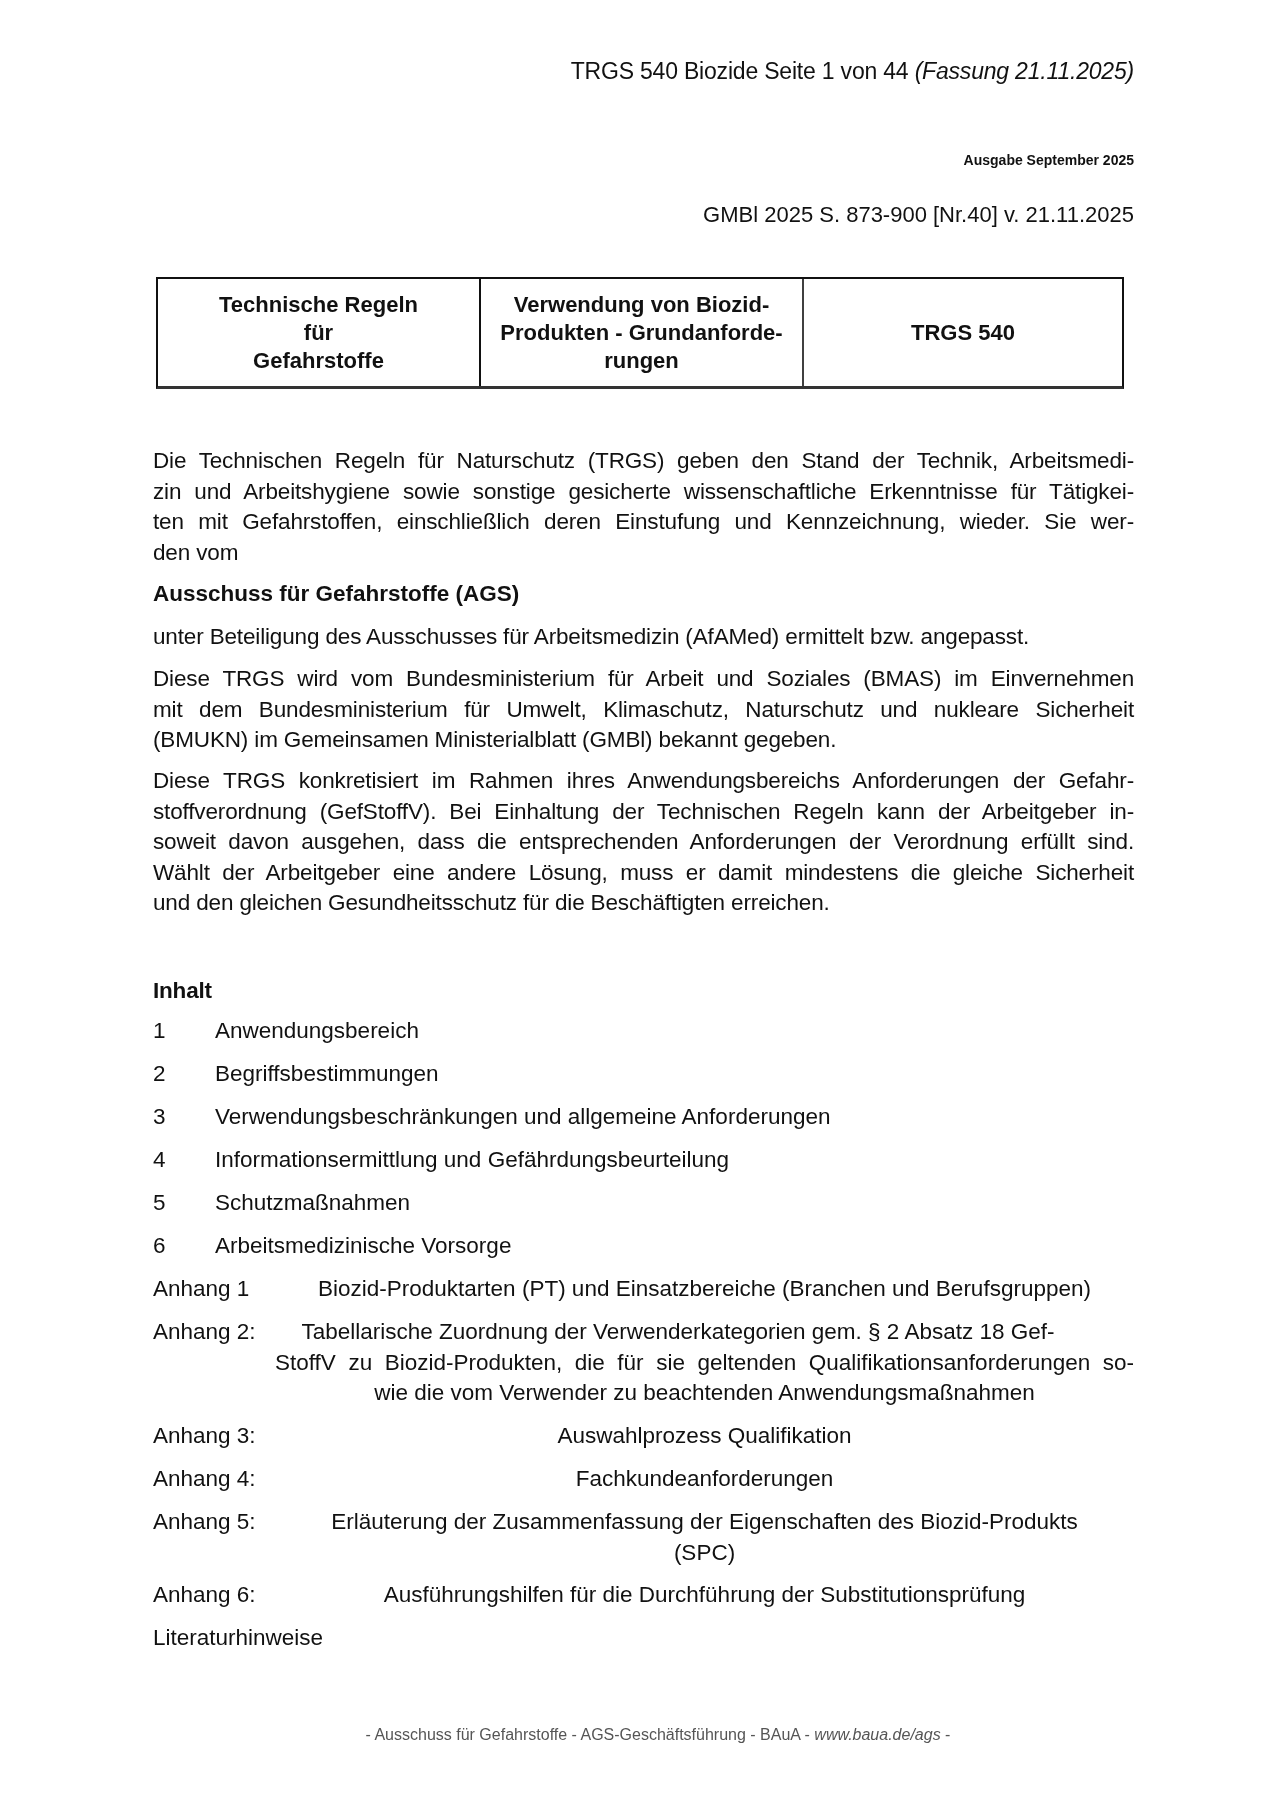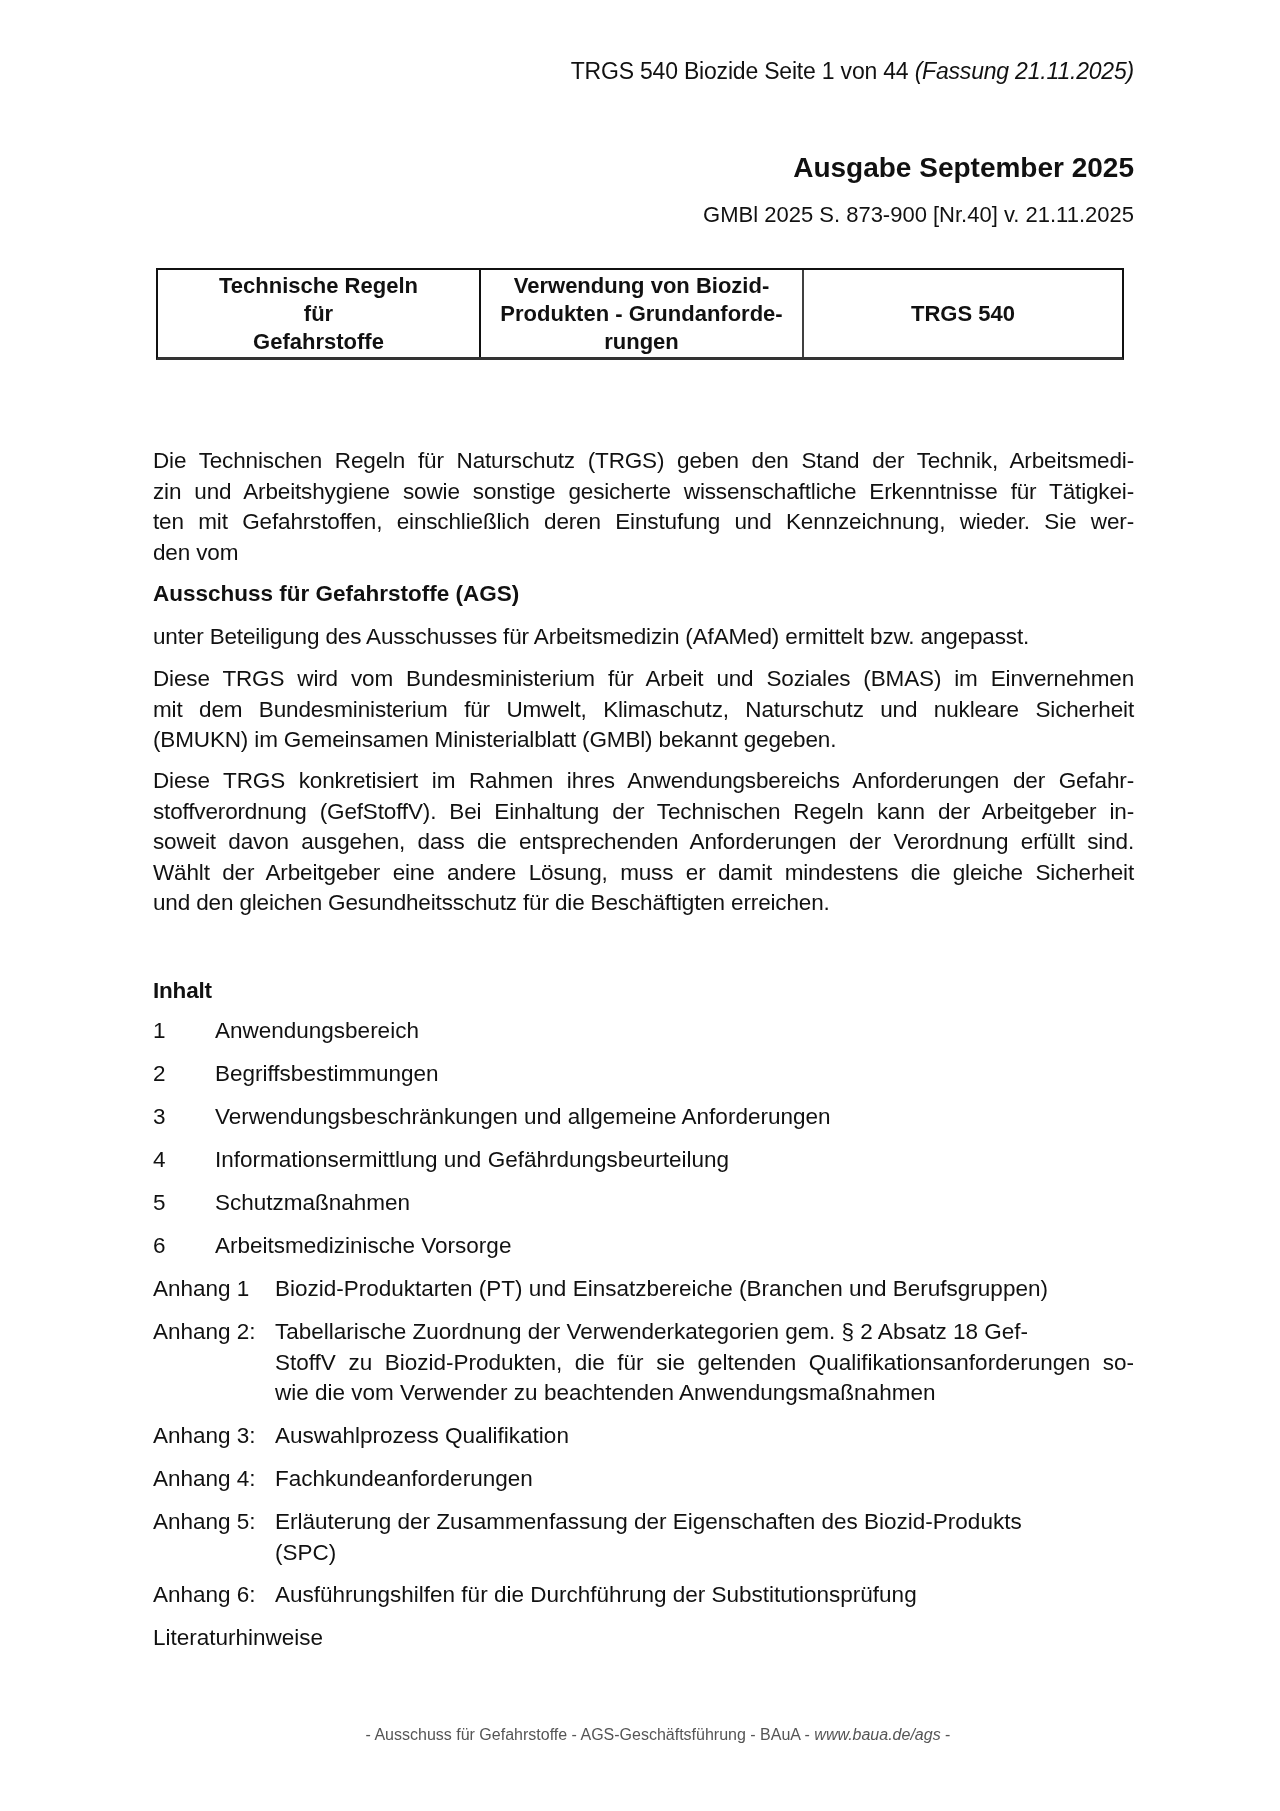--- a/index.html
+++ b/index.html
@@ -28,37 +28,37 @@
       top: 58px;
       font-size: 23px;
       letter-spacing: -0.2px;
       white-space: nowrap;
     }
     .running-head .version { font-style: italic; }
     .edition {
       position: absolute;
       right: 146px;
       top: 152px;
-      font-size: 28px;
+      font-size: 14px;
       font-weight: bold;
       white-space: nowrap;
     }
     .gmbl {
       position: absolute;
       right: 146px;
       top: 202px;
       font-size: 22px;
       white-space: nowrap;
     }
     .title-table {
       position: absolute;
       left: 156px;
-      top: 268px;
+      top: 277px;
       width: 968px;
-      height: 92px;
+      height: 112px;
       border: 2px solid #111;
       border-bottom: 3px solid #333;
       box-sizing: border-box;
       display: flex;
     }
     .title-cell {
       display: flex;
       align-items: center;
       justify-content: center;
       text-align: center;
@@ -130,21 +130,21 @@
       left: 0;
       top: 0;
       white-space: nowrap;
     }
     .annex .txt {
       position: absolute;
       left: 122px;
       top: 0;
       width: 859px;
     }
-    .annex .txt .line { display: block; white-space: nowrap; }
+    .annex .txt .line { display: block; white-space: nowrap; text-align: center; }
     .annex .txt .line.j { text-align: justify; text-align-last: justify; }
     .footer {
       position: absolute;
       left: 0;
       width: 1280px;
       top: 1726px;
       text-align: center;
       font-size: 16px;
       color: #555555;
       white-space: nowrap;

